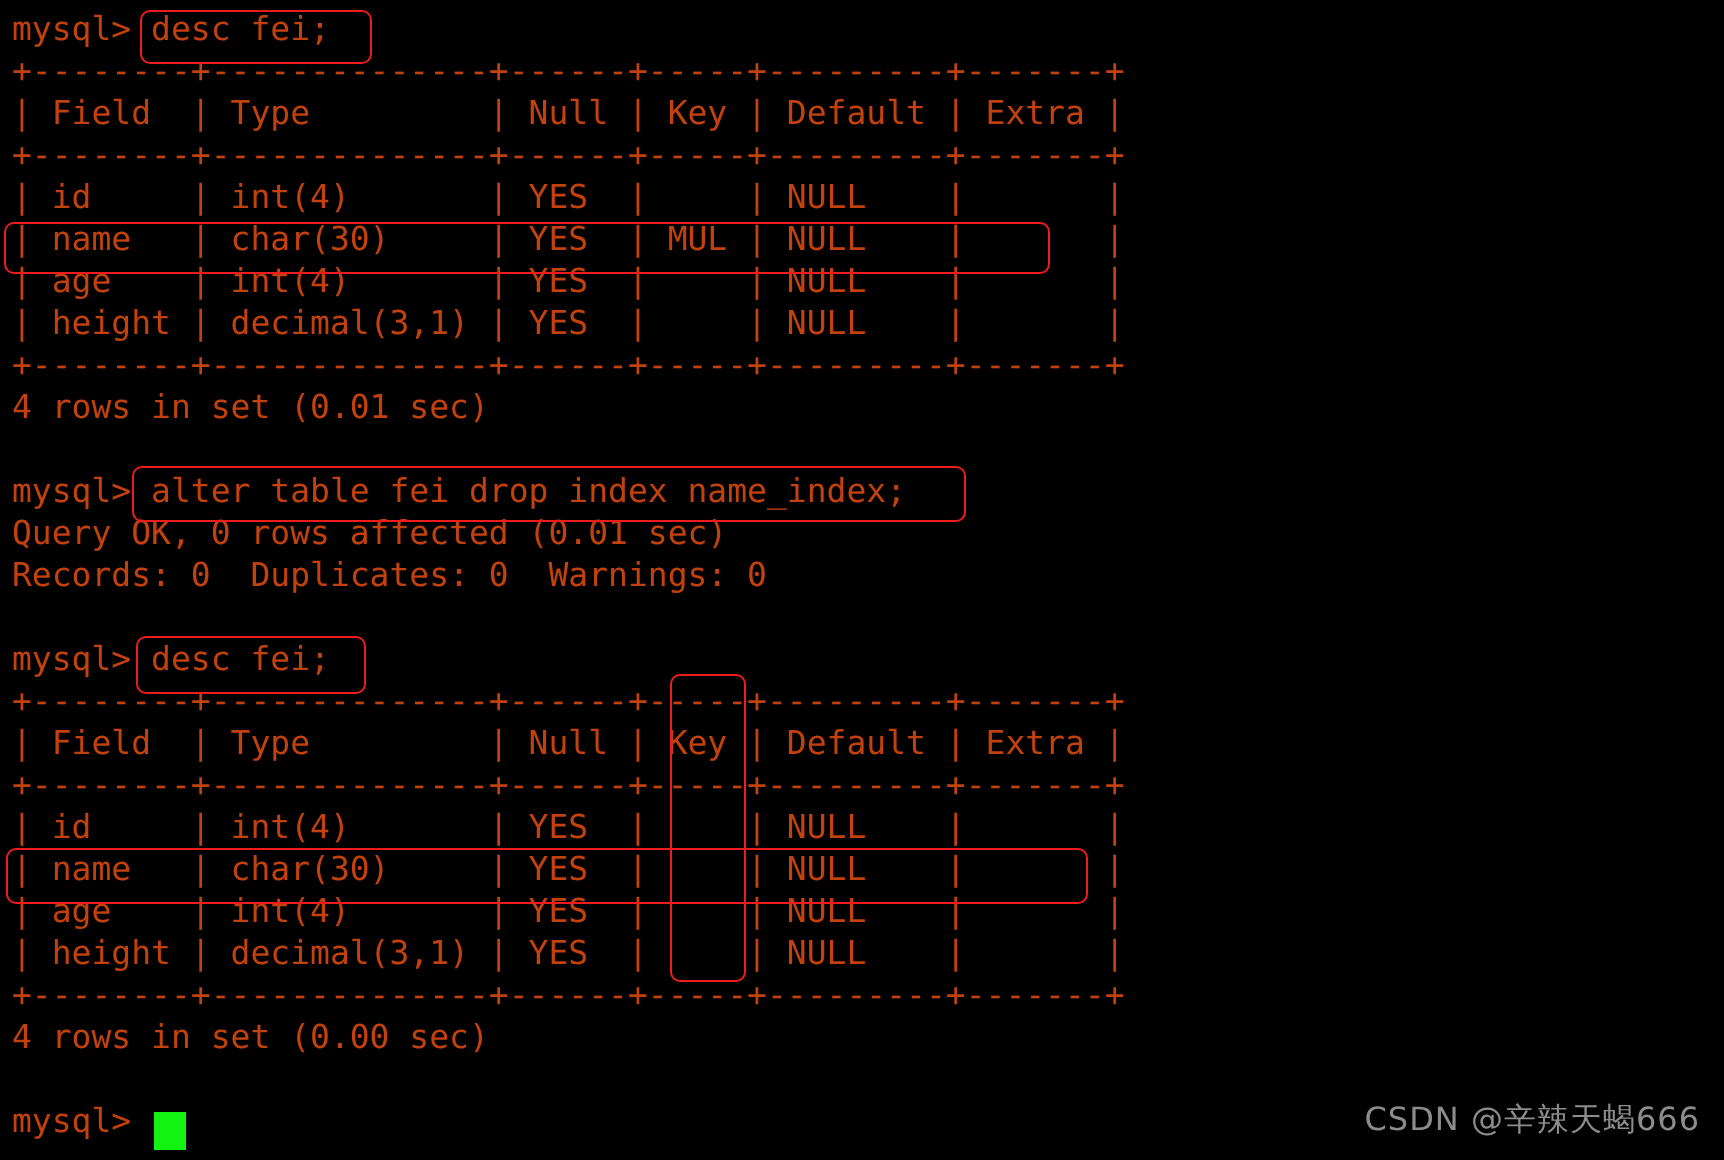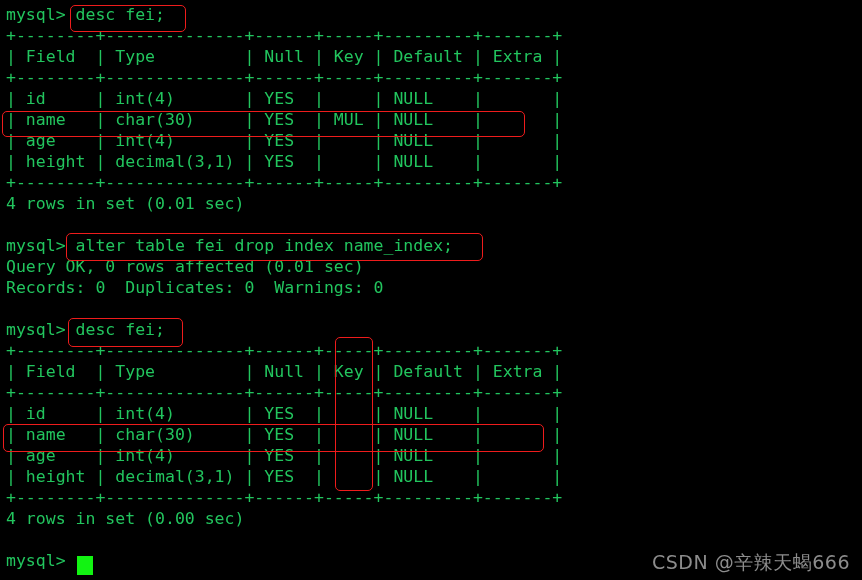--- a/index.html
+++ b/index.html
@@ -24,21 +24,21 @@
     background: #000000;
   }
   .console {
     position: absolute;
     left: 6px;
     top: 4px;
     font-family: "DejaVu Sans Mono", "Liberation Mono", monospace;
     font-size: 16.5px;
     line-height: 21px;
     letter-spacing: 0px;
-    color: #22c55e;
+    color: #c2410c;
     white-space: pre;
     z-index: 2;
   }
   
   .redbox {
     position: absolute;
     border: 1.6px solid #ee1c1c;
     border-radius: 5px;
     z-index: 5;
     pointer-events: none;
@@ -60,21 +60,21 @@
     height: 19px;
     background: #12f312;
     z-index: 6;
   }
   
   #watermark {
     position: absolute;
     right: 12px;
     top: 550px;
     font-family: "DejaVu Sans", "Liberation Sans", sans-serif;
-    font-size: 19px;
+    font-size: 16px;
     color: #8c8c8c;
     letter-spacing: 0.5px;
     z-index: 7;
     white-space: pre;
   }
 </style>
 </head>
 <body>
 
 <div id="terminal">

